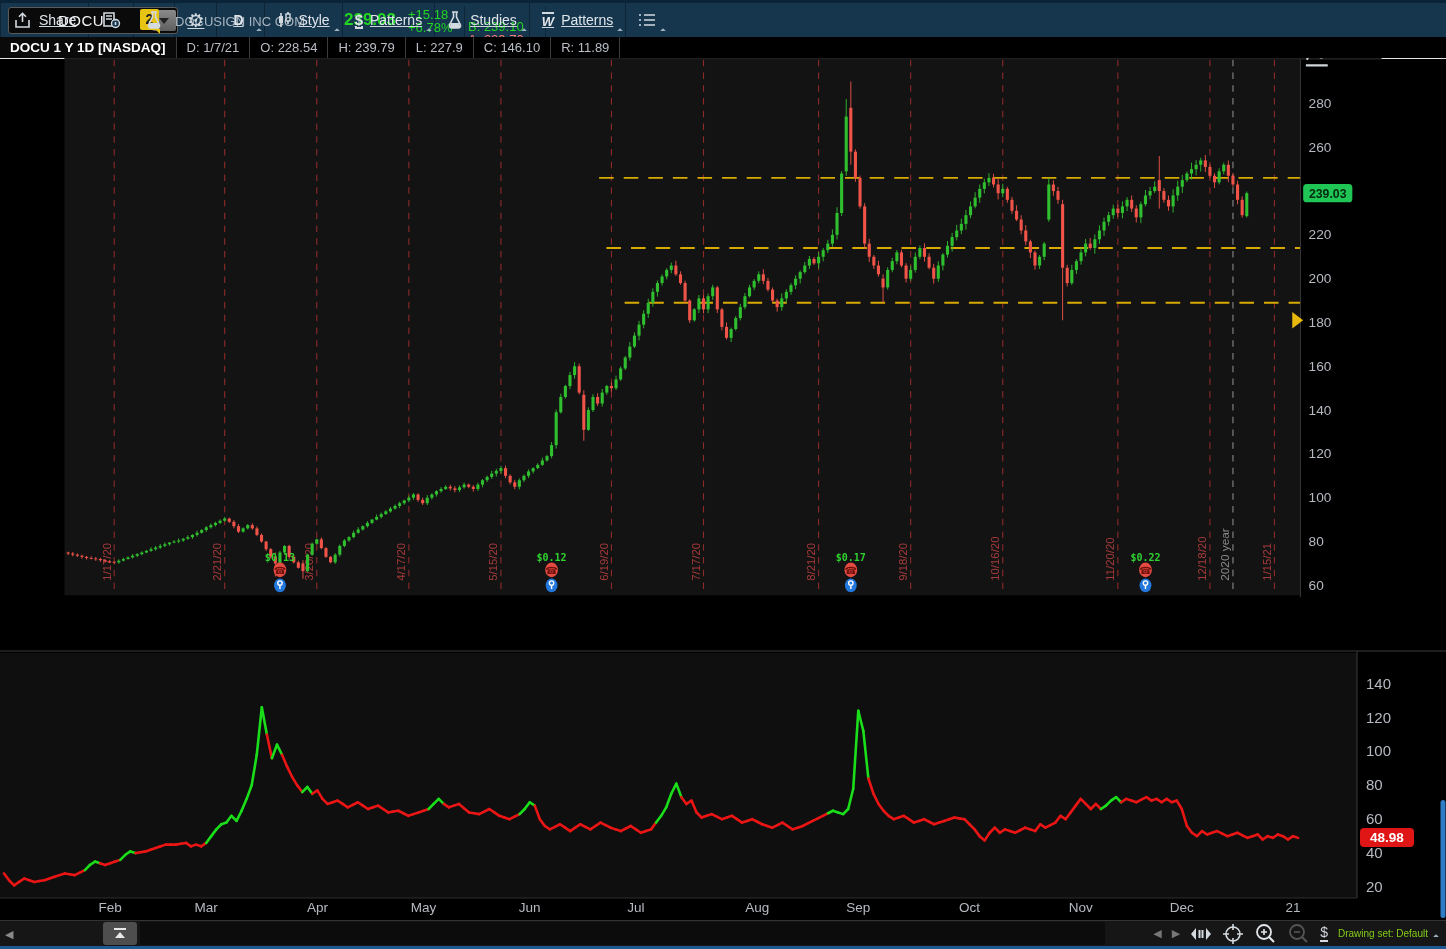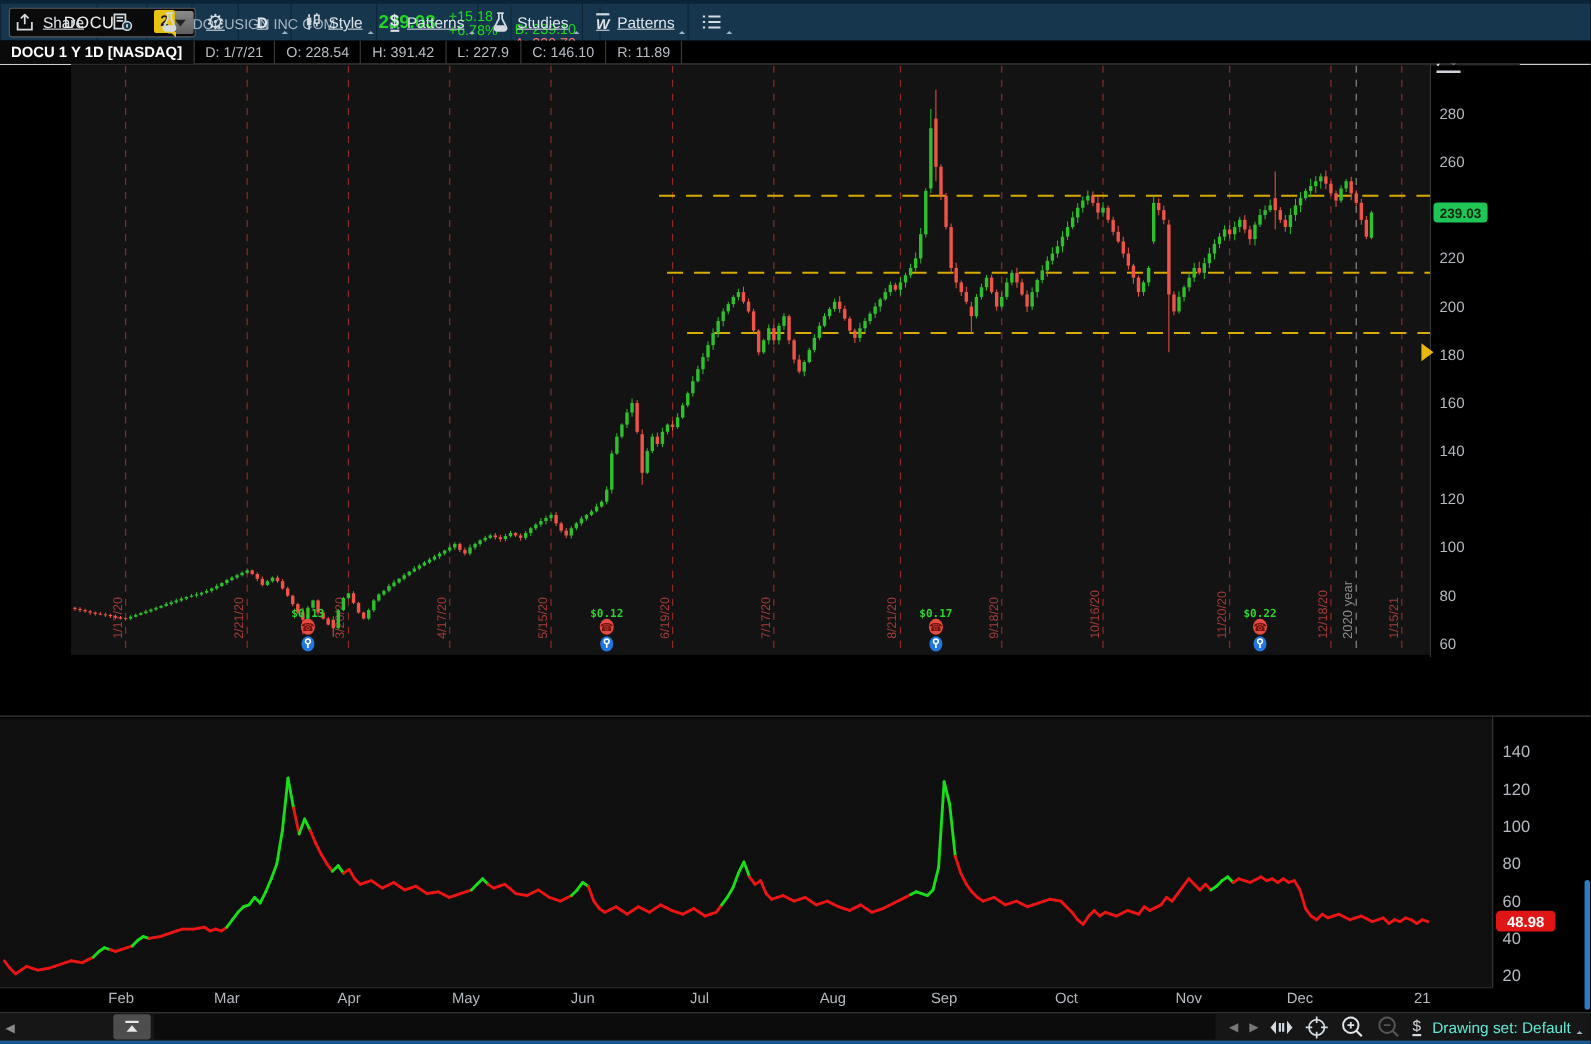--- a/index.html
+++ b/index.html
@@ -47,21 +47,21 @@
   #ivbadges{left:3px;top:682px;display:flex;gap:3px;}
   .ivb{font-size:13px;font-weight:bold;color:#111;padding:3px 6px;}
   .ivb.yellow{background:#f2c40e;} .ivb.red{background:#ee1515;}
   
   #botbar{left:0;top:920px;width:1446px;height:26px;background:#161616;border-top:1px solid #333;}
   #scrolltrack{left:140px;top:922px;width:965px;height:23px;background:#0c0c0c;}
   #collapsebtn{left:103px;top:922px;width:34px;height:23px;background:#4e4e4e;border-radius:3px;
                display:flex;align-items:center;justify-content:center;}
   #leftarrow{left:5px;top:928px;color:#8a8a8a;font-size:11px;}
   #boticons{right:8px;top:922px;height:23px;display:flex;align-items:center;gap:10px;color:#cfd3d9;}
-  #drawingset{font-size:14px;color:#5eead4;position:relative;padding-right:10px;text-align:right;}
+  #drawingset{font-size:10px;color:#84cc16;position:relative;padding-right:10px;text-align:right;}
   #drawingset:after{content:"";position:absolute;right:0;bottom:0;width:0;height:0;
        border-left:4px solid transparent;border-top:4px solid #9fb2c1;transform:rotate(-45deg);}
   #bluestrip{left:0;top:946px;width:1446px;height:3px;background:#1d5a91;}
   svg{display:block;}
 </style>
 </head>
 <body>
 
 <div id="topstrip" class="abs"></div>
 <div id="toolbar" class="abs">
@@ -148,21 +148,21 @@
           <path class="icons" d="M1 2h2M6 2h11M1 7h2M6 7h11M1 12h2M6 12h11" stroke-width="2"></path>
         </svg>
     </div>
   </div>
 </div>
 
 <div id="ohlcrow" class="abs">
   <div class="cell title">DOCU 1 Y 1D [NASDAQ]</div>
 <div class="cell">D: 1/7/21</div>
     <div class="cell">O: 228.54</div>
-    <div class="cell">H: 391.42</div>
+    <div class="cell">H: 239.79</div>
     <div class="cell">L: 227.9</div>
     <div class="cell">C: 146.10</div>
     <div class="cell">R: 11.89</div>
   </div>
 
 <svg id="mainchart" class="abs" style="left:0;top:58px" width="1446" height="592" viewBox="0 58 1446 650">
     <rect x="0" y="58" width="1446" height="592" fill="#000"></rect>
     <rect x="0" y="60" width="1357" height="588" fill="#131313"></rect>
     <line x1="54.55" y1="60" x2="54.55" y2="647" stroke="#8f2a2a" stroke-width="1.2" stroke-dasharray="7,7"></line>
     <text x="50.55" y="632" fill="#a63a3a" font-size="12.5" transform="rotate(-90 50.55 632)" font-family="&quot;Liberation Sans&quot;,sans-serif">1/17/20</text>

